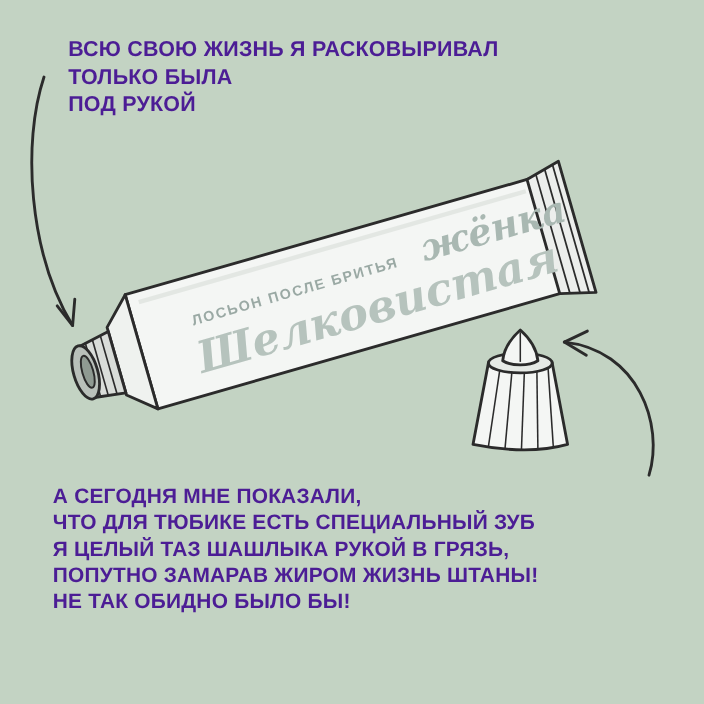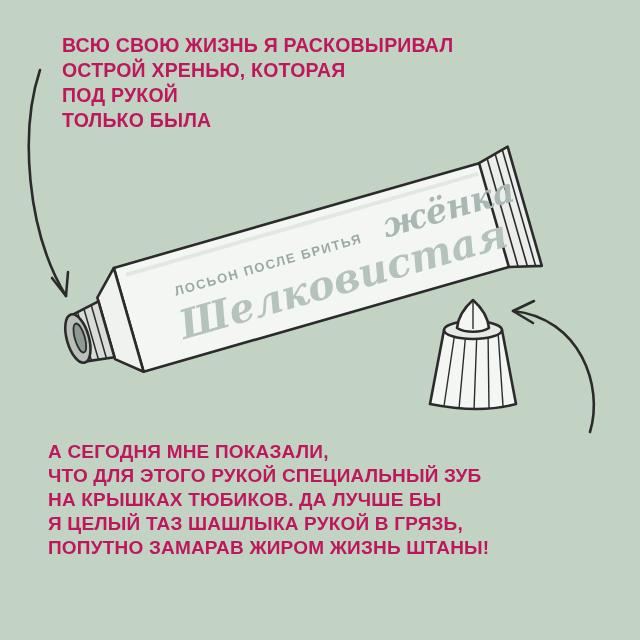--- a/index.html
+++ b/index.html
@@ -16,21 +16,21 @@
   .canvas {
     position: relative;
     width: 640px;
     height: 640px;
     background: #c3d3c3;
   }
 
   
   .text-block {
     position: absolute;
-    color: #be185d;
+    color: #4c1d95;
     font-weight: bold;
     letter-spacing: 0.2px;
   }
   #top-text {
     left: 62px;
     top: 33px;
     width: 500px;
     font-size: 19.5px;
     line-height: 25px;
   }
@@ -145,26 +145,25 @@
       <path d="M 473 300
                C 482 308, 488 318, 489 328
                C 481 333, 465 333, 457 328
                C 458 318, 464 308, 473 300 Z" fill="#f4f6f4" stroke="#2b2b2b" stroke-width="2.6" stroke-linejoin="round"></path>
       <path d="M 473 302 L 473 329" stroke="#2b2b2b" stroke-width="1.4"></path>
     </g>
   </svg>
 
   <div class="text-block" id="top-text">
     <span class="text-line">ВСЮ СВОЮ ЖИЗНЬ Я РАСКОВЫРИВАЛ</span>
-    <span class="text-line">ОСТРОЙ ХРЕНЬЮ, КОТОРАЯ</span>
+    <span class="text-line">ТОЛЬКО БЫЛА</span>
     <span class="text-line">ПОД РУКОЙ</span>
-    <span class="text-line">ТОЛЬКО БЫЛА</span>
   </div>
 
   <div class="text-block" id="bottom-text">
     <span class="text-line">А СЕГОДНЯ МНЕ ПОКАЗАЛИ,</span>
-    <span class="text-line">ЧТО ДЛЯ ЭТОГО РУКОЙ СПЕЦИАЛЬНЫЙ ЗУБ</span>
-    <span class="text-line">НА КРЫШКАХ ТЮБИКОВ. ДА ЛУЧШЕ БЫ</span>
+    <span class="text-line">ЧТО ДЛЯ ТЮБИКЕ ЕСТЬ СПЕЦИАЛЬНЫЙ ЗУБ</span>
     <span class="text-line">Я ЦЕЛЫЙ ТАЗ ШАШЛЫКА РУКОЙ В ГРЯЗЬ,</span>
     <span class="text-line">ПОПУТНО ЗАМАРАВ ЖИРОМ ЖИЗНЬ ШТАНЫ!</span>
+    <span class="text-line">НЕ ТАК ОБИДНО БЫЛО БЫ!</span>
   </div>
 
 </div>
 
 </body></html>

